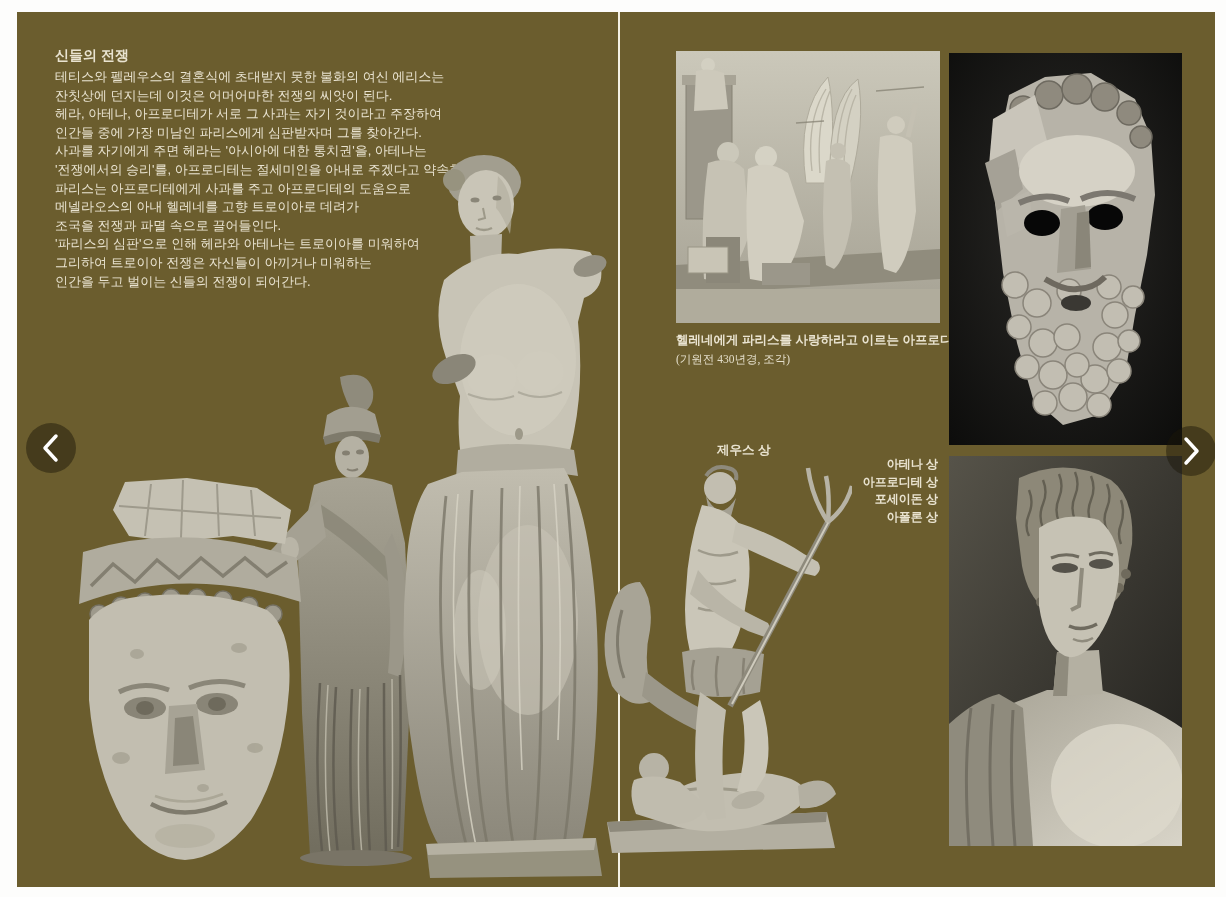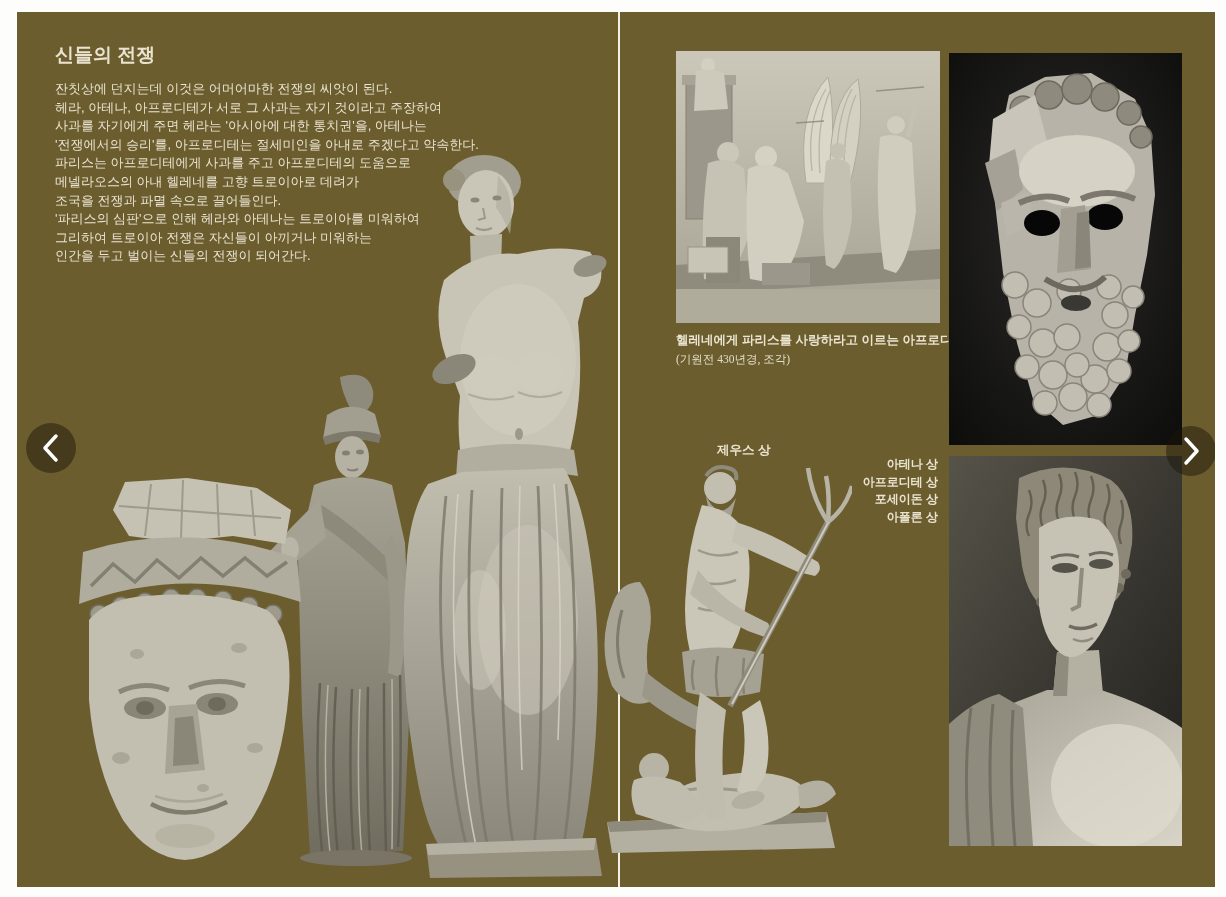--- a/index.html
+++ b/index.html
@@ -7,21 +7,21 @@
     width:1226px;height:897px;position:relative;background:#fdfdfc;
     font-family:"Liberation Sans","DejaVu Sans",sans-serif;overflow:hidden;
   }
   .spread{
     position:absolute;left:17px;top:12px;width:1198px;height:875px;
     background:#6b5d2e;overflow:hidden;
   }
   .abs{position:absolute;}
   
   .story{position:absolute;left:38px;top:33px;color:#e9e3d0;}
-  .story-title{font-size:19px;font-weight:bold;line-height:20px;margin-bottom:15px;white-space:nowrap;}
+  .story-title{font-size:14px;font-weight:bold;line-height:20px;margin-bottom:3px;white-space:nowrap;}
   .story-line{font-size:13px;line-height:18.6px;white-space:nowrap;}
   .cap-bold{font-size:12.5px;font-weight:bold;color:#e9e3d0;white-space:nowrap;}
   .cap-sub{font-size:11.5px;color:#e3ddc9;white-space:nowrap;font-family:Liberation Serif, serif;}
   .relief-cap1{left:659px;top:320px;}
   .relief-cap2{left:659px;top:340px;}
   .zeus-cap{left:700px;top:430px;width:221px;text-align:left;}
   .statue-list{left:620px;top:444px;width:301px;text-align:right;color:#e9e3d0;}
   .statue-list div{font-size:12px;font-weight:bold;line-height:17.5px;white-space:nowrap;}
   
   .divider{left:601px;top:0;width:2px;height:875px;background:#f4f1e4;}
@@ -36,22 +36,24 @@
   .nav-next{left:1149px;top:414px;}
 </style>
 </head>
 <body>
 
 <div class="spread">
 
   <div class="story">
     <div class="story-title">신들의 전쟁</div>
     <div>
+      <div class="story-line">테티스와 펠레우스의 결혼식에 초대받지 못한 불화의 여신 에리스는</div>
       <div class="story-line">잔칫상에 던지는데 이것은 어머어마한 전쟁의 씨앗이 된다.</div>
       <div class="story-line">헤라, 아테나, 아프로디테가 서로 그 사과는 자기 것이라고 주장하여</div>
+      <div class="story-line">인간들 중에 가장 미남인 파리스에게 심판받자며 그를 찾아간다.</div>
       <div class="story-line">사과를 자기에게 주면 헤라는 '아시아에 대한 통치권'을, 아테나는</div>
       <div class="story-line">'전쟁에서의 승리'를, 아프로디테는 절세미인을 아내로 주겠다고 약속한다.</div>
       <div class="story-line">파리스는 아프로디테에게 사과를 주고 아프로디테의 도움으로</div>
       <div class="story-line">메넬라오스의 아내 헬레네를 고향 트로이아로 데려가</div>
       <div class="story-line">조국을 전쟁과 파멸 속으로 끌어들인다.</div>
       <div class="story-line">'파리스의 심판'으로 인해 헤라와 아테나는 트로이아를 미워하여</div>
       <div class="story-line">그리하여 트로이아 전쟁은 자신들이 아끼거나 미워하는</div>
       <div class="story-line">인간을 두고 벌이는 신들의 전쟁이 되어간다.</div>
     </div>
   </div>

